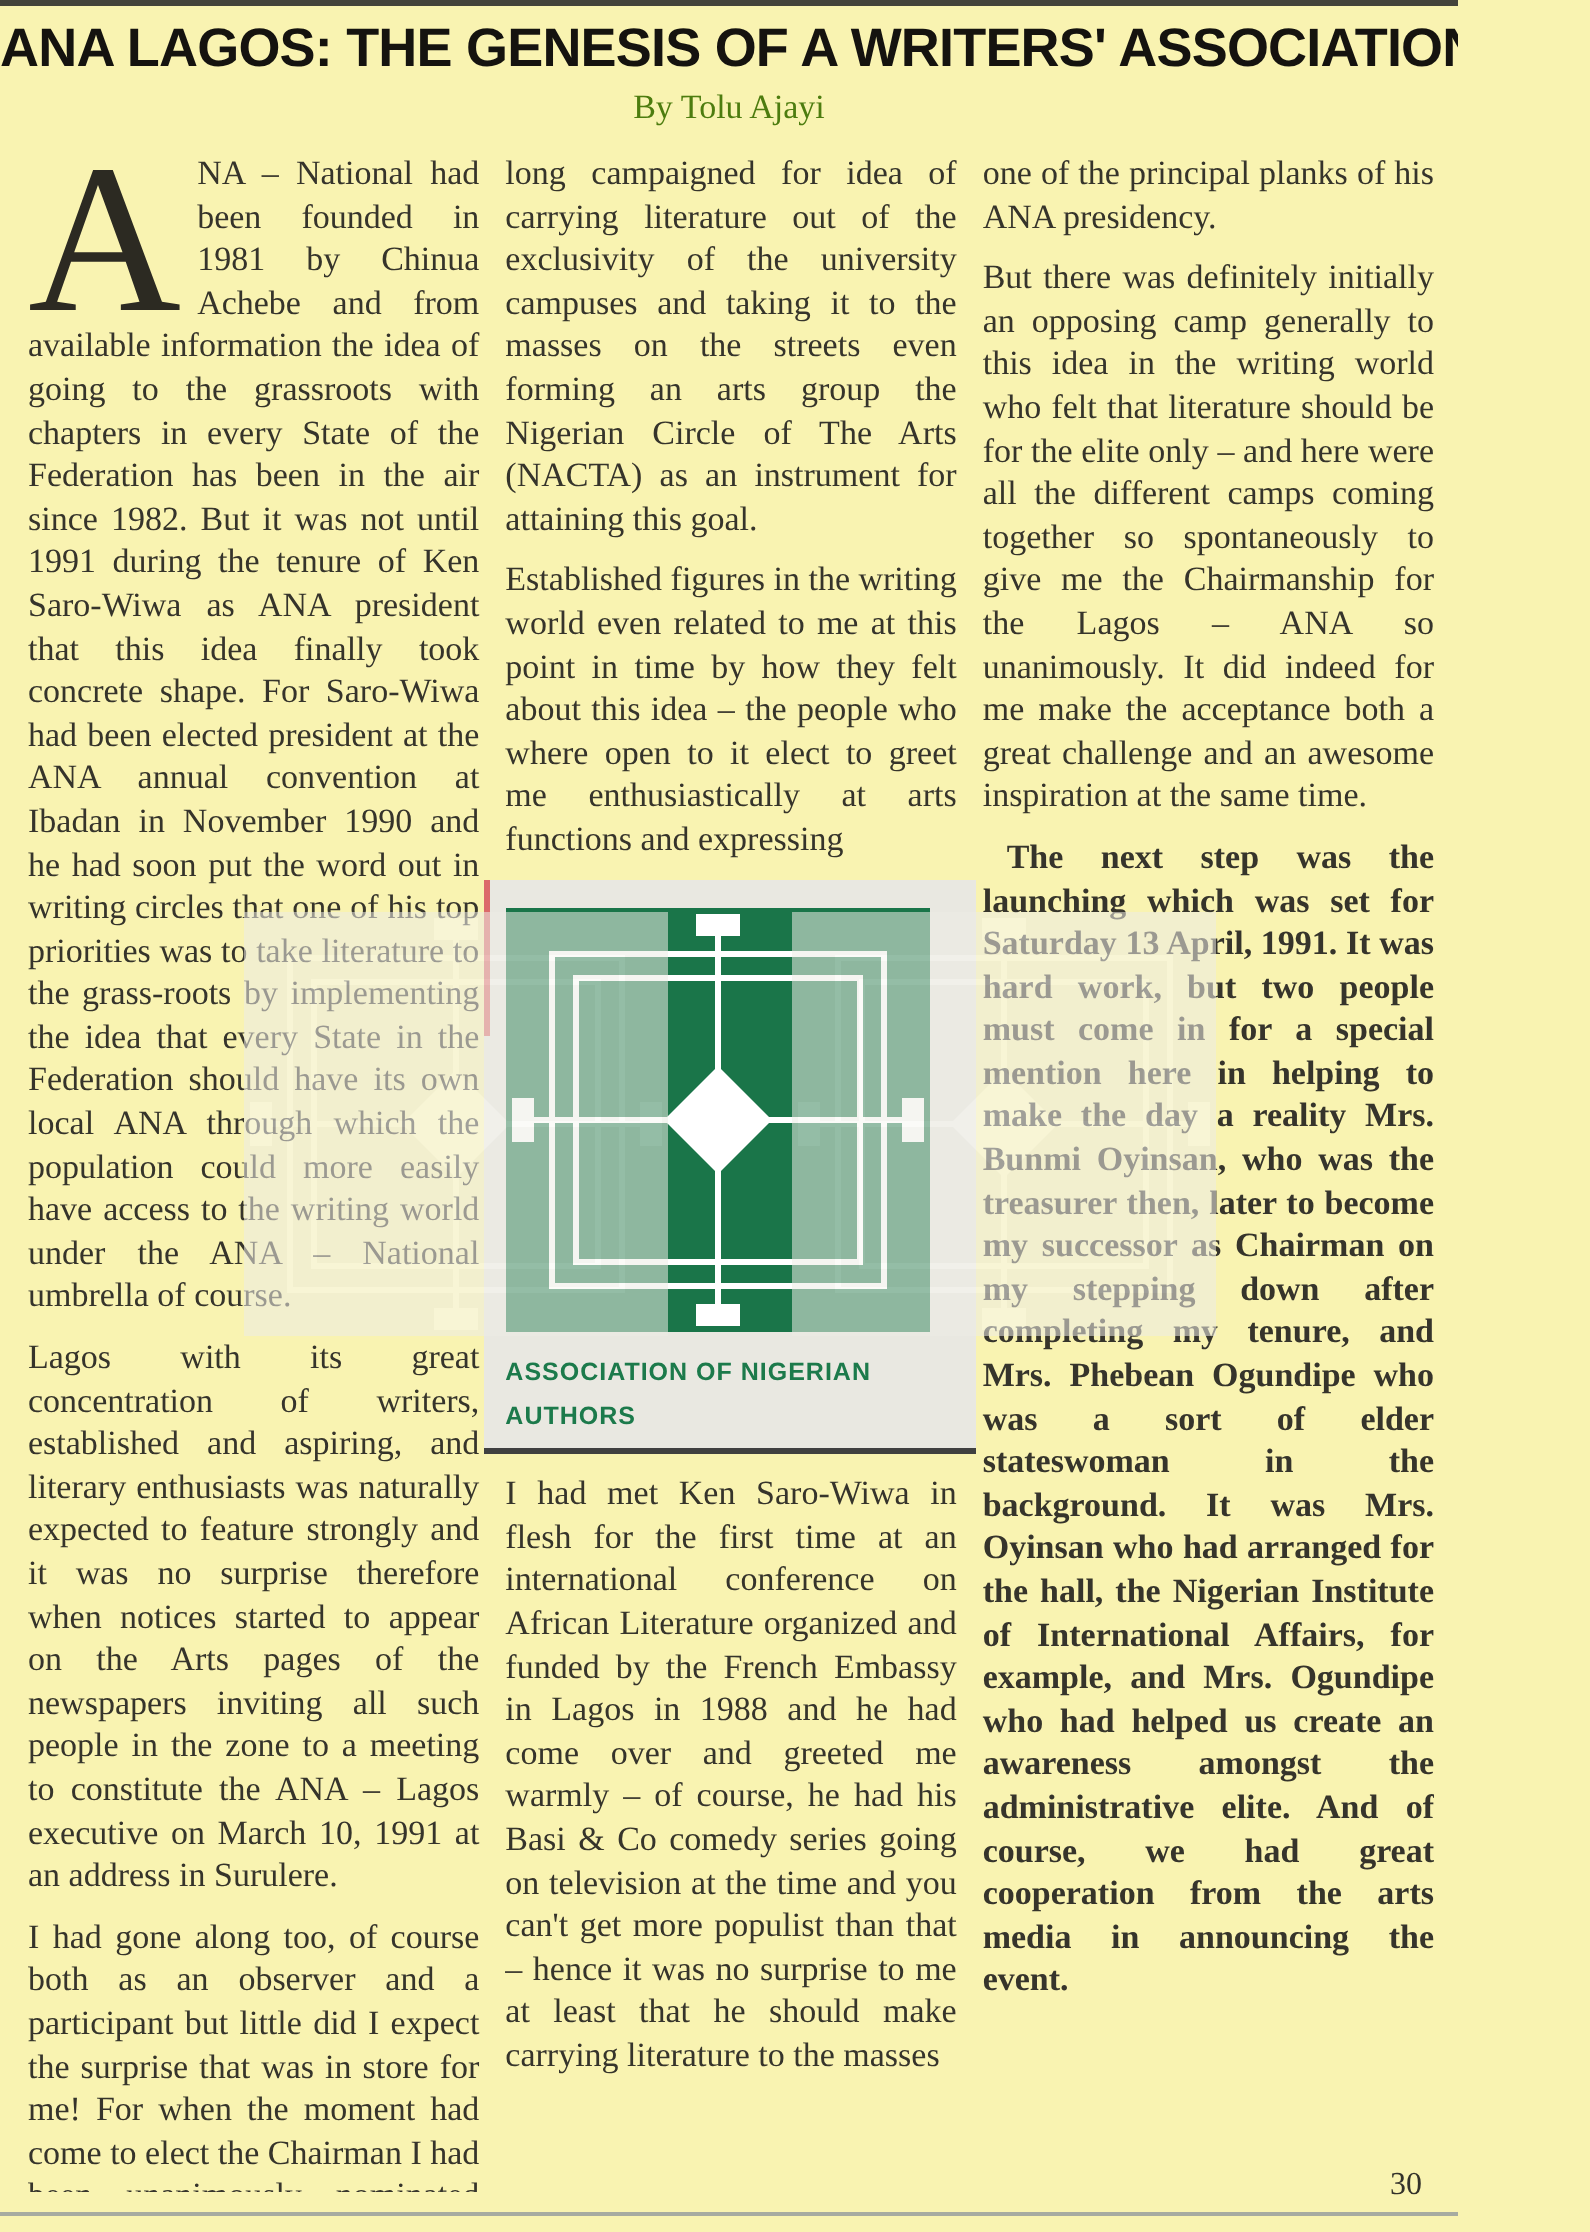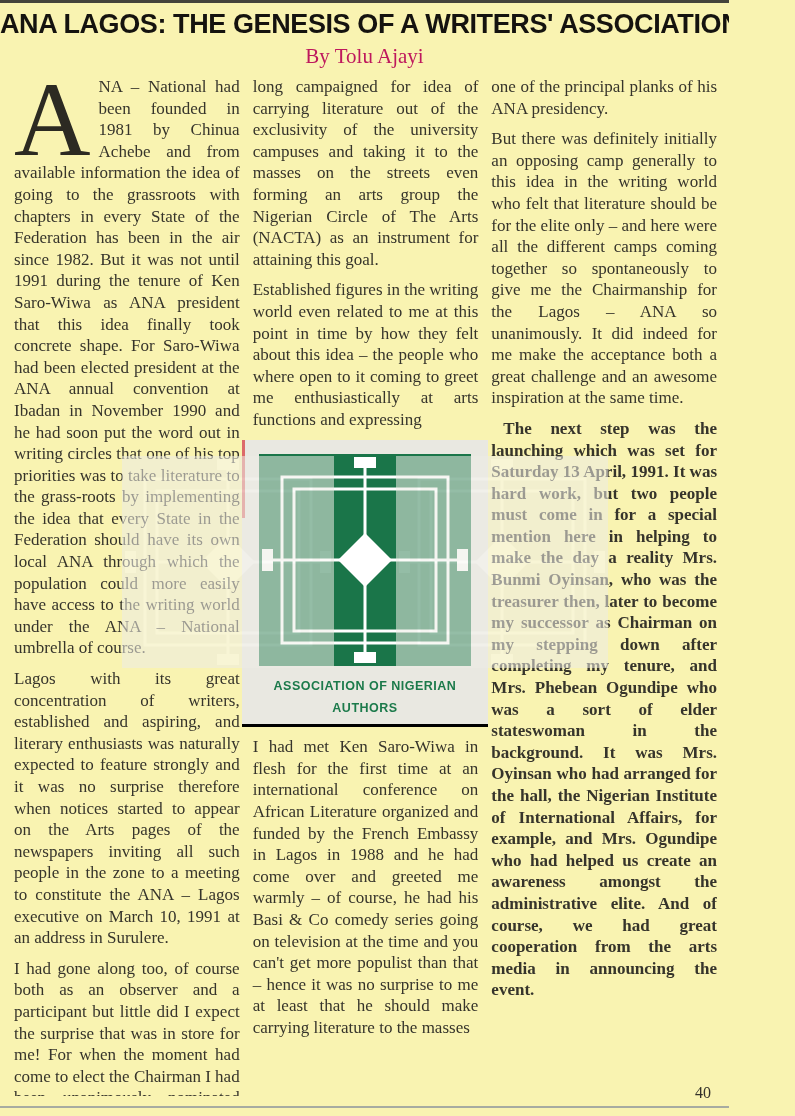--- a/index.html
+++ b/index.html
@@ -10,43 +10,43 @@
   }
   .top-edge { position:absolute; top:0; left:0; right:0; height:3px; background:#44433b; }
 
   .title {
     position:absolute; top:9px; left:0; right:0; text-align:center;
     font-family:"Liberation Sans", sans-serif; font-weight:bold;
     font-size:27px; letter-spacing:-0.4px; color:#15130f; white-space:nowrap;
   }
   .byline {
     position:absolute; top:44px; left:0; right:0; text-align:center;
-    font-size:21px; color:#be185d;
+    font-size:17px; color:#4d7c0f;
   }
 
   .columns {
     position:absolute; top:76px; left:14px; right:12px; bottom:20px;
     display:flex; gap:13px; overflow:hidden;
     font-size:17px; line-height:21.6px; text-align:justify;
   }
   .col { flex:1; min-width:0; }
   .col p { margin:0 0 9px 0; }
   .indent { text-indent:12px;font-weight:bold; }
 
   .dropcap {
     float:left; font-size:106px; line-height:82px;
     margin:3px 8px -4px 0; color:#2c2a22;
   }
 
   
   .logo-figure {
     position:relative; margin:3px -10px 9px -11px;
-    background:#e9e8e1; text-align:center;
-    padding:14px 0 5px 0;
-    border-bottom:3px solid #000000;
+    background:#e9e8e1; text-align:left;
+    padding:14px 0 5px 11px;
+    border-bottom:3px solid #404040;
   }
   .logo-figure .red-sliver {
     position:absolute; left:0; top:0; width:3px; height:78px; background:#dc6a6a;
   }
   .ana { display:inline-block; }
   .ana .bg { fill:#1a7549; }
   .ana .fg { fill:#ffffff; }
   .ana .fgs { fill:none; stroke:#ffffff; stroke-width:3; }
   .ghost { position:absolute; top:16px; opacity:0.55; }
   .ghost.left  { left:-120px; }
@@ -80,21 +80,21 @@
   <div class="columns">
 
     <div class="col">
       <p><span class="dropcap">A</span><span>NA – National had been founded in 1981 by Chinua Achebe and from available information the idea of going to the grassroots with chapters in every State of the Federation has been in the air since 1982. But it was not until 1991 during the tenure of Ken Saro-Wiwa as ANA president that this idea finally took concrete shape. For Saro-Wiwa had been elected president at the ANA annual convention at Ibadan in November 1990 and he had soon put the word out in writing circles that one of his top priorities was to take literature to the grass-roots by implementing the idea that every State in the Federation should have its own local ANA through which the population could more easily have access to the writing world under the ANA – National umbrella of course.</span></p>
       <p>Lagos with its great concentration of writers, established and aspiring, and literary enthusiasts was naturally expected to feature strongly and it was no surprise therefore when notices started to appear on the Arts pages of the newspapers inviting all such people in the zone to a meeting to constitute the ANA – Lagos executive on March 10, 1991 at an address in Surulere.</p>
       <p>I had gone along too, of course both as an observer and a participant but little did I expect the surprise that was in store for me! For when the moment had come to elect the Chairman I had been unanimously nominated and elected unopposed! This might have been because I had</p>
     </div>
 
     <div class="col">
       <p>long campaigned for idea of carrying literature out of the exclusivity of the university campuses and taking it to the masses on the streets even forming an arts group the Nigerian Circle of The Arts (NACTA) as an instrument for attaining this goal.</p>
-      <p>Established figures in the writing world even related to me at this point in time by how they felt about this idea – the people who where open to it coming to greet me enthusiastically at arts functions and expressing</p>
+      <p>Established figures in the writing world even related to me at this point in time by how they felt about this idea – the people who where open to it elect to greet me enthusiastically at arts functions and expressing</p>
 
       <div class="logo-figure">
         <div class="red-sliver"></div>
 
         <span class="ghost left">
           <svg class="ana" width="212" height="212" viewBox="0 0 212 212" aria-hidden="true">
             <rect class="bg" x="0" y="0" width="212" height="212"></rect>
             <rect class="fgs" x="23" y="23" width="166" height="166"></rect>
             <rect class="fgs" x="35" y="35" width="142" height="142"></rect>
             <rect class="fg" x="95" y="3" width="22" height="11"></rect>
@@ -137,15 +137,15 @@
     </div>
 
     <div class="col">
       <p>one of the principal planks of his ANA presidency.</p>
       <p>But there was definitely initially an opposing camp generally to this idea in the writing world who felt that literature should be for the elite only – and here were all the different camps coming together so spontaneously to give me the Chairmanship for the Lagos – ANA so unanimously. It did indeed for me make the acceptance both a great challenge and an awesome inspiration at the same time.</p>
       <p class="indent">The next step was the launching which was set for Saturday 13 April, 1991. It was hard work, but two people must come in for a special mention here in helping to make the day a reality Mrs. Bunmi Oyinsan, who was the treasurer then, later to become my successor as Chairman on my stepping down after completing my tenure, and Mrs. Phebean Ogundipe who was a sort of elder stateswoman in the background. It was Mrs. Oyinsan who had arranged for the hall, the Nigerian Institute of International Affairs, for example, and Mrs. Ogundipe who had helped us create an awareness amongst the administrative elite. And of course, we had great cooperation from the arts media in announcing the event.</p>
     </div>
 
   </div>
 
-  <div class="page-number">40</div>
+  <div class="page-number">30</div>
   <div class="bottom-rule"></div>
 </div>
 
 </body></html>

